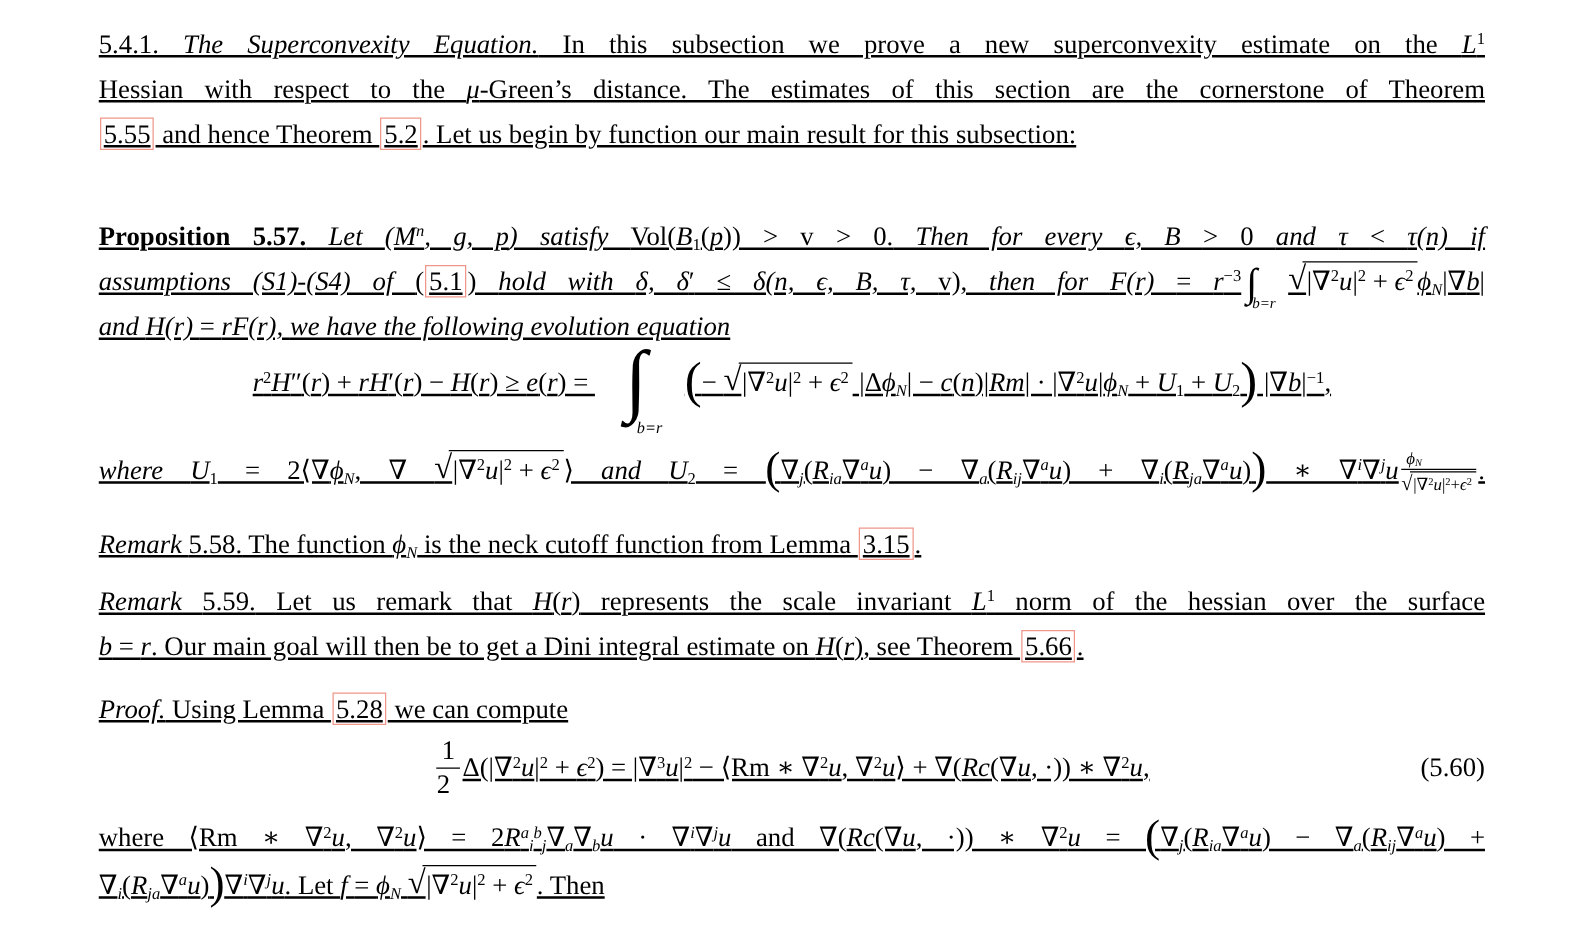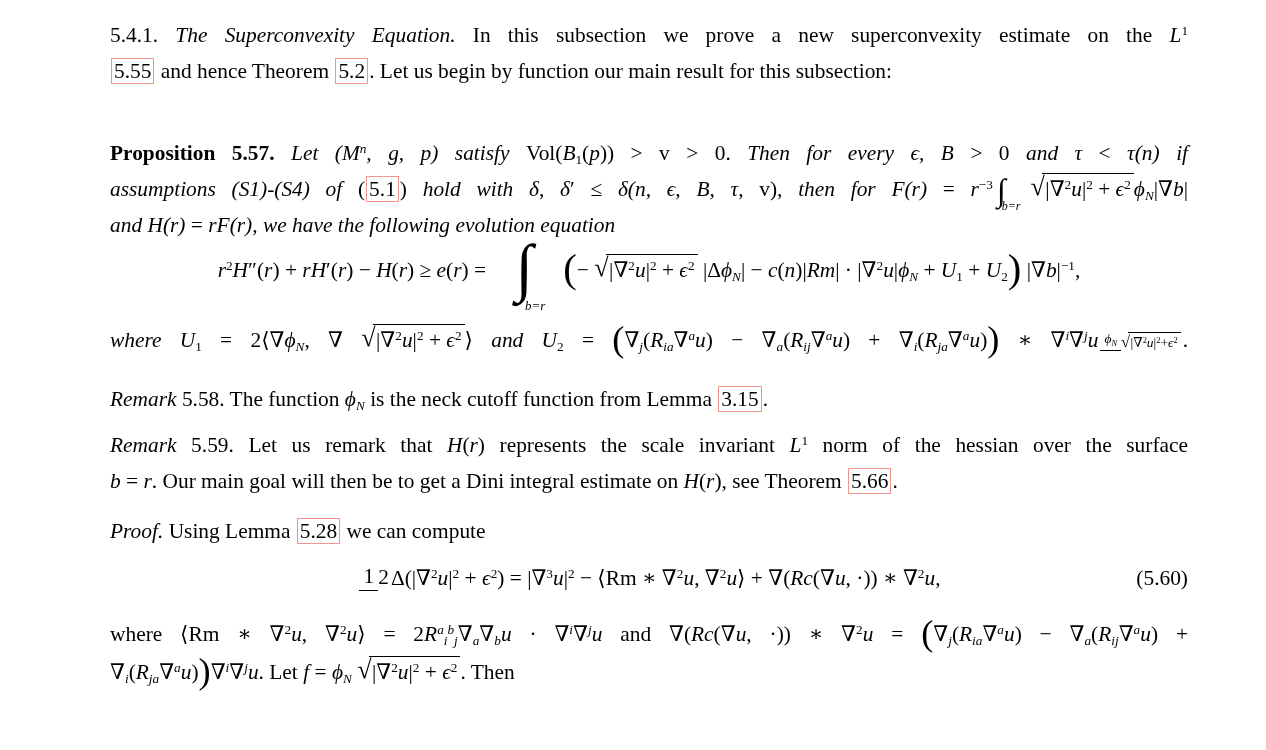--- a/index.html
+++ b/index.html
@@ -1,41 +1,42 @@
 <!DOCTYPE html>
 <html style="--refbox: #f0968a;"><head>
 <meta charset="utf-8">
 <style>
   html,body{margin:0;padding:0;background:#fff;}
   body{width:1266px;height:750px;overflow:hidden;}
   .page{
     box-sizing:border-box;
     width:1266px;height:619px;
-    padding:17px 78px 0 110px;
+    padding:17px 78px 0 79px;
     font-family:"Liberation Serif","DejaVu Serif","DejaVu Sans",serif;
     font-size:21.4px;
     color:#000;
+    text-decoration:underline;
   }
   .block{margin:0;}
   .line{line-height:36px;}
   .jline{text-align:justify;text-align-last:justify;}
   .cline{text-align:center;white-space:nowrap;}
   .it{font-style:italic;}
   .bf{font-weight:700;}
   .sup{font-size:0.62em;position:relative;top:-0.52em;line-height:0;}
   .sub{font-size:0.62em;position:relative;top:0.28em;line-height:0;}
   .refbox{border:1.5px solid var(--refbox,#f0968a);padding:0 2px;margin:0 1px;}
   .bigp{font-size:1.7em;line-height:0;vertical-align:-0.1em;}
   .display .bigp{font-size:1.9em;vertical-align:-0.12em;}
   
   .sqrt{white-space:nowrap;}
   .radical{font-size:1.22em;line-height:0;margin-right:-2.5px;vertical-align:0.02em;}
   .radicand{display:inline-block;border-top:1.5px solid #000;padding:4px 3px 0 3px;line-height:1.08;}
   
-  .frac{display:inline-flex;flex-direction:row;vertical-align:middle;text-align:left;line-height:1.12;position:relative;top:-2px;margin:0 2px;}
+  .frac{display:inline-flex;flex-direction:column;vertical-align:middle;text-align:left;line-height:1.12;position:relative;top:-2px;margin:0 2px;}
   .frac .num{border-bottom:1.5px solid #000;padding:0 4px 1px 4px;}
   .frac .den{padding-top:1px;}
   .frac.small{font-size:0.63em;top:-1px;}
   .frac.small .radicand{padding-top:3px;}
   
   .bigint{display:inline-block;line-height:0;vertical-align:middle;position:relative;margin:0 10px 0 24px;}
   .bigint .int-glyph{font-size:64px;line-height:0;display:inline-block;transform:translateY(4px);}
   .bigint .int-sub{font-size:13px;font-style:italic;position:relative;top:25px;left:-8px;line-height:0;}
   .bigint.inline{margin:0 6px 0 4px;}
   .bigint.inline .int-glyph{font-size:32px;transform:translateY(2px);}
@@ -54,20 +55,21 @@
   div[data-name="equation-5-60"] .line{line-height:58px;}
   div[data-name="rm-expansion-paragraph"]{margin-top:8px;}
   div[data-name="rm-expansion-paragraph"] .line{line-height:38px;}
 </style>
 </head>
 <body style="background: rgb(255, 255, 255);">
 
 <div class="page" data-name="document-page" style="color: rgb(0, 0, 0);">
   <div class="block" data-name="subsection-intro-paragraph">
       <div class="line jline" data-name="text-line"><span data-name="text-run">5.4.1. </span><span class="it" data-name="text-run">The Superconvexity Equation.</span><span data-name="text-run">  In this subsection we prove a new superconvexity estimate on the </span><span class="it" data-name="text-run">L</span><span class="sup" data-name="text-run">1</span></div>
+      <div class="line jline" data-name="text-line"><span data-name="text-run">Hessian with respect to the </span><span class="it" data-name="text-run">μ</span><span data-name="text-run">-Green’s distance. The estimates of this section are the cornerstone of Theorem</span></div>
       <div class="line" data-name="text-line"><span class="refbox" data-name="ref-theorem-5-55">5.55</span><span data-name="text-run"> and hence Theorem </span><span class="refbox" data-name="ref-theorem-5-2">5.2</span><span data-name="text-run">. Let us begin by function our main result for this subsection:</span></div>
     </div>
   <div class="block" data-name="proposition-5-57">
       <div class="line jline" data-name="text-line"><span class="bf" data-name="text-run">Proposition 5.57.</span><span class="it" data-name="text-run">  Let </span><span class="it" data-name="text-run">(M</span><span class="it sup" data-name="text-run">n</span><span class="it" data-name="text-run">, g, p</span><span class="it" data-name="text-run">) </span><span class="it" data-name="text-run">satisfy </span><span data-name="text-run">Vol(</span><span class="it" data-name="text-run">B</span><span class="sub" data-name="text-run">1</span><span data-name="text-run">(</span><span class="it" data-name="text-run">p</span><span data-name="text-run">))&nbsp;&gt;&nbsp;v&nbsp;&gt;&nbsp;0.</span><span class="it" data-name="text-run">  Then for every </span><span class="it" data-name="text-run">ϵ, B </span><span data-name="text-run">&gt;&nbsp;0 </span><span class="it" data-name="text-run">and </span><span class="it" data-name="text-run">τ </span><span data-name="text-run">&lt; </span><span class="it" data-name="text-run">τ(n) </span><span class="it" data-name="text-run">if</span></div>
       <div class="line jline" data-name="text-line"><span class="it" data-name="text-run">assumptions (S1)-(S4) of </span><span data-name="text-run">(</span><span class="refbox" data-name="ref-section-5-1">5.1</span><span data-name="text-run">) </span><span class="it" data-name="text-run">hold with </span><span class="it" data-name="text-run">δ, δ</span><span data-name="text-run">′</span><span data-name="text-run">&nbsp;≤&nbsp;</span><span class="it" data-name="text-run">δ(n, ϵ, B, τ, </span><span data-name="text-run">v), </span><span class="it" data-name="text-run">then for </span><span class="it" data-name="text-run">F(r)&nbsp;</span><span data-name="text-run">=&nbsp;</span><span class="it" data-name="text-run">r</span><span class="sup" data-name="text-run">−3</span><span class="bigint inline" data-name="integral"><span class="int-glyph" data-name="integral-sign-icon">∫</span><span class="int-sub" data-name="integral-lower-limit">b=r</span></span><span class="sqrt" data-name="sqrt-expression"><span class="radical" data-name="radical-sign-icon">√</span><span class="radicand" data-name="radicand"><span data-name="text-run">|∇</span><span class="sup" data-name="text-run">2</span><span class="it" data-name="text-run">u</span><span data-name="text-run">|</span><span class="sup" data-name="text-run">2</span><span data-name="text-run">&nbsp;+&nbsp;</span><span class="it" data-name="text-run">ϵ</span><span class="sup" data-name="text-run">2</span></span></span><span class="it" data-name="text-run">ϕ</span><span class="it sub" data-name="text-run">N</span><span data-name="text-run">|∇</span><span class="it" data-name="text-run">b</span><span data-name="text-run">|</span></div>
       <div class="line" data-name="text-line"><span class="it" data-name="text-run">and </span><span class="it" data-name="text-run">H(r)&nbsp;</span><span data-name="text-run">=&nbsp;</span><span class="it" data-name="text-run">rF(r), </span><span class="it" data-name="text-run">we have the following evolution equation</span></div>
     </div>
   <div class="block display" data-name="evolution-equation">
       <div class="line cline" data-name="text-line"><span class="it" data-name="text-run">r</span><span class="sup" data-name="text-run">2</span><span class="it" data-name="text-run">H</span><span data-name="text-run">″</span><span data-name="text-run">(</span><span class="it" data-name="text-run">r</span><span data-name="text-run">) + </span><span class="it" data-name="text-run">rH</span><span data-name="text-run">′</span><span data-name="text-run">(</span><span class="it" data-name="text-run">r</span><span data-name="text-run">) − </span><span class="it" data-name="text-run">H</span><span data-name="text-run">(</span><span class="it" data-name="text-run">r</span><span data-name="text-run">) ≥ </span><span class="it" data-name="text-run">e</span><span data-name="text-run">(</span><span class="it" data-name="text-run">r</span><span data-name="text-run">) = </span><span class="bigint" data-name="integral"><span class="int-glyph" data-name="integral-sign-icon">∫</span><span class="int-sub" data-name="integral-lower-limit">b=r</span></span><span class="bigp" data-name="text-run">(</span><span data-name="text-run">− </span><span class="sqrt" data-name="sqrt-expression"><span class="radical" data-name="radical-sign-icon">√</span><span class="radicand" data-name="radicand"><span data-name="text-run">|∇</span><span class="sup" data-name="text-run">2</span><span class="it" data-name="text-run">u</span><span data-name="text-run">|</span><span class="sup" data-name="text-run">2</span><span data-name="text-run"> + </span><span class="it" data-name="text-run">ϵ</span><span class="sup" data-name="text-run">2</span></span></span><span data-name="text-run"> |Δ</span><span class="it" data-name="text-run">ϕ</span><span class="it sub" data-name="text-run">N</span><span data-name="text-run">| − </span><span class="it" data-name="text-run">c</span><span data-name="text-run">(</span><span class="it" data-name="text-run">n</span><span data-name="text-run">)|</span><span class="it" data-name="text-run">Rm</span><span data-name="text-run">| · |∇</span><span class="sup" data-name="text-run">2</span><span class="it" data-name="text-run">u</span><span data-name="text-run">|</span><span class="it" data-name="text-run">ϕ</span><span class="it sub" data-name="text-run">N</span><span data-name="text-run"> + </span><span class="it" data-name="text-run">U</span><span class="sub" data-name="text-run">1</span><span data-name="text-run"> + </span><span class="it" data-name="text-run">U</span><span class="sub" data-name="text-run">2</span><span class="bigp" data-name="text-run">)</span><span data-name="text-run"> |∇</span><span class="it" data-name="text-run">b</span><span data-name="text-run">|</span><span class="sup" data-name="text-run">−1</span><span data-name="text-run">,</span></div>
     </div>

